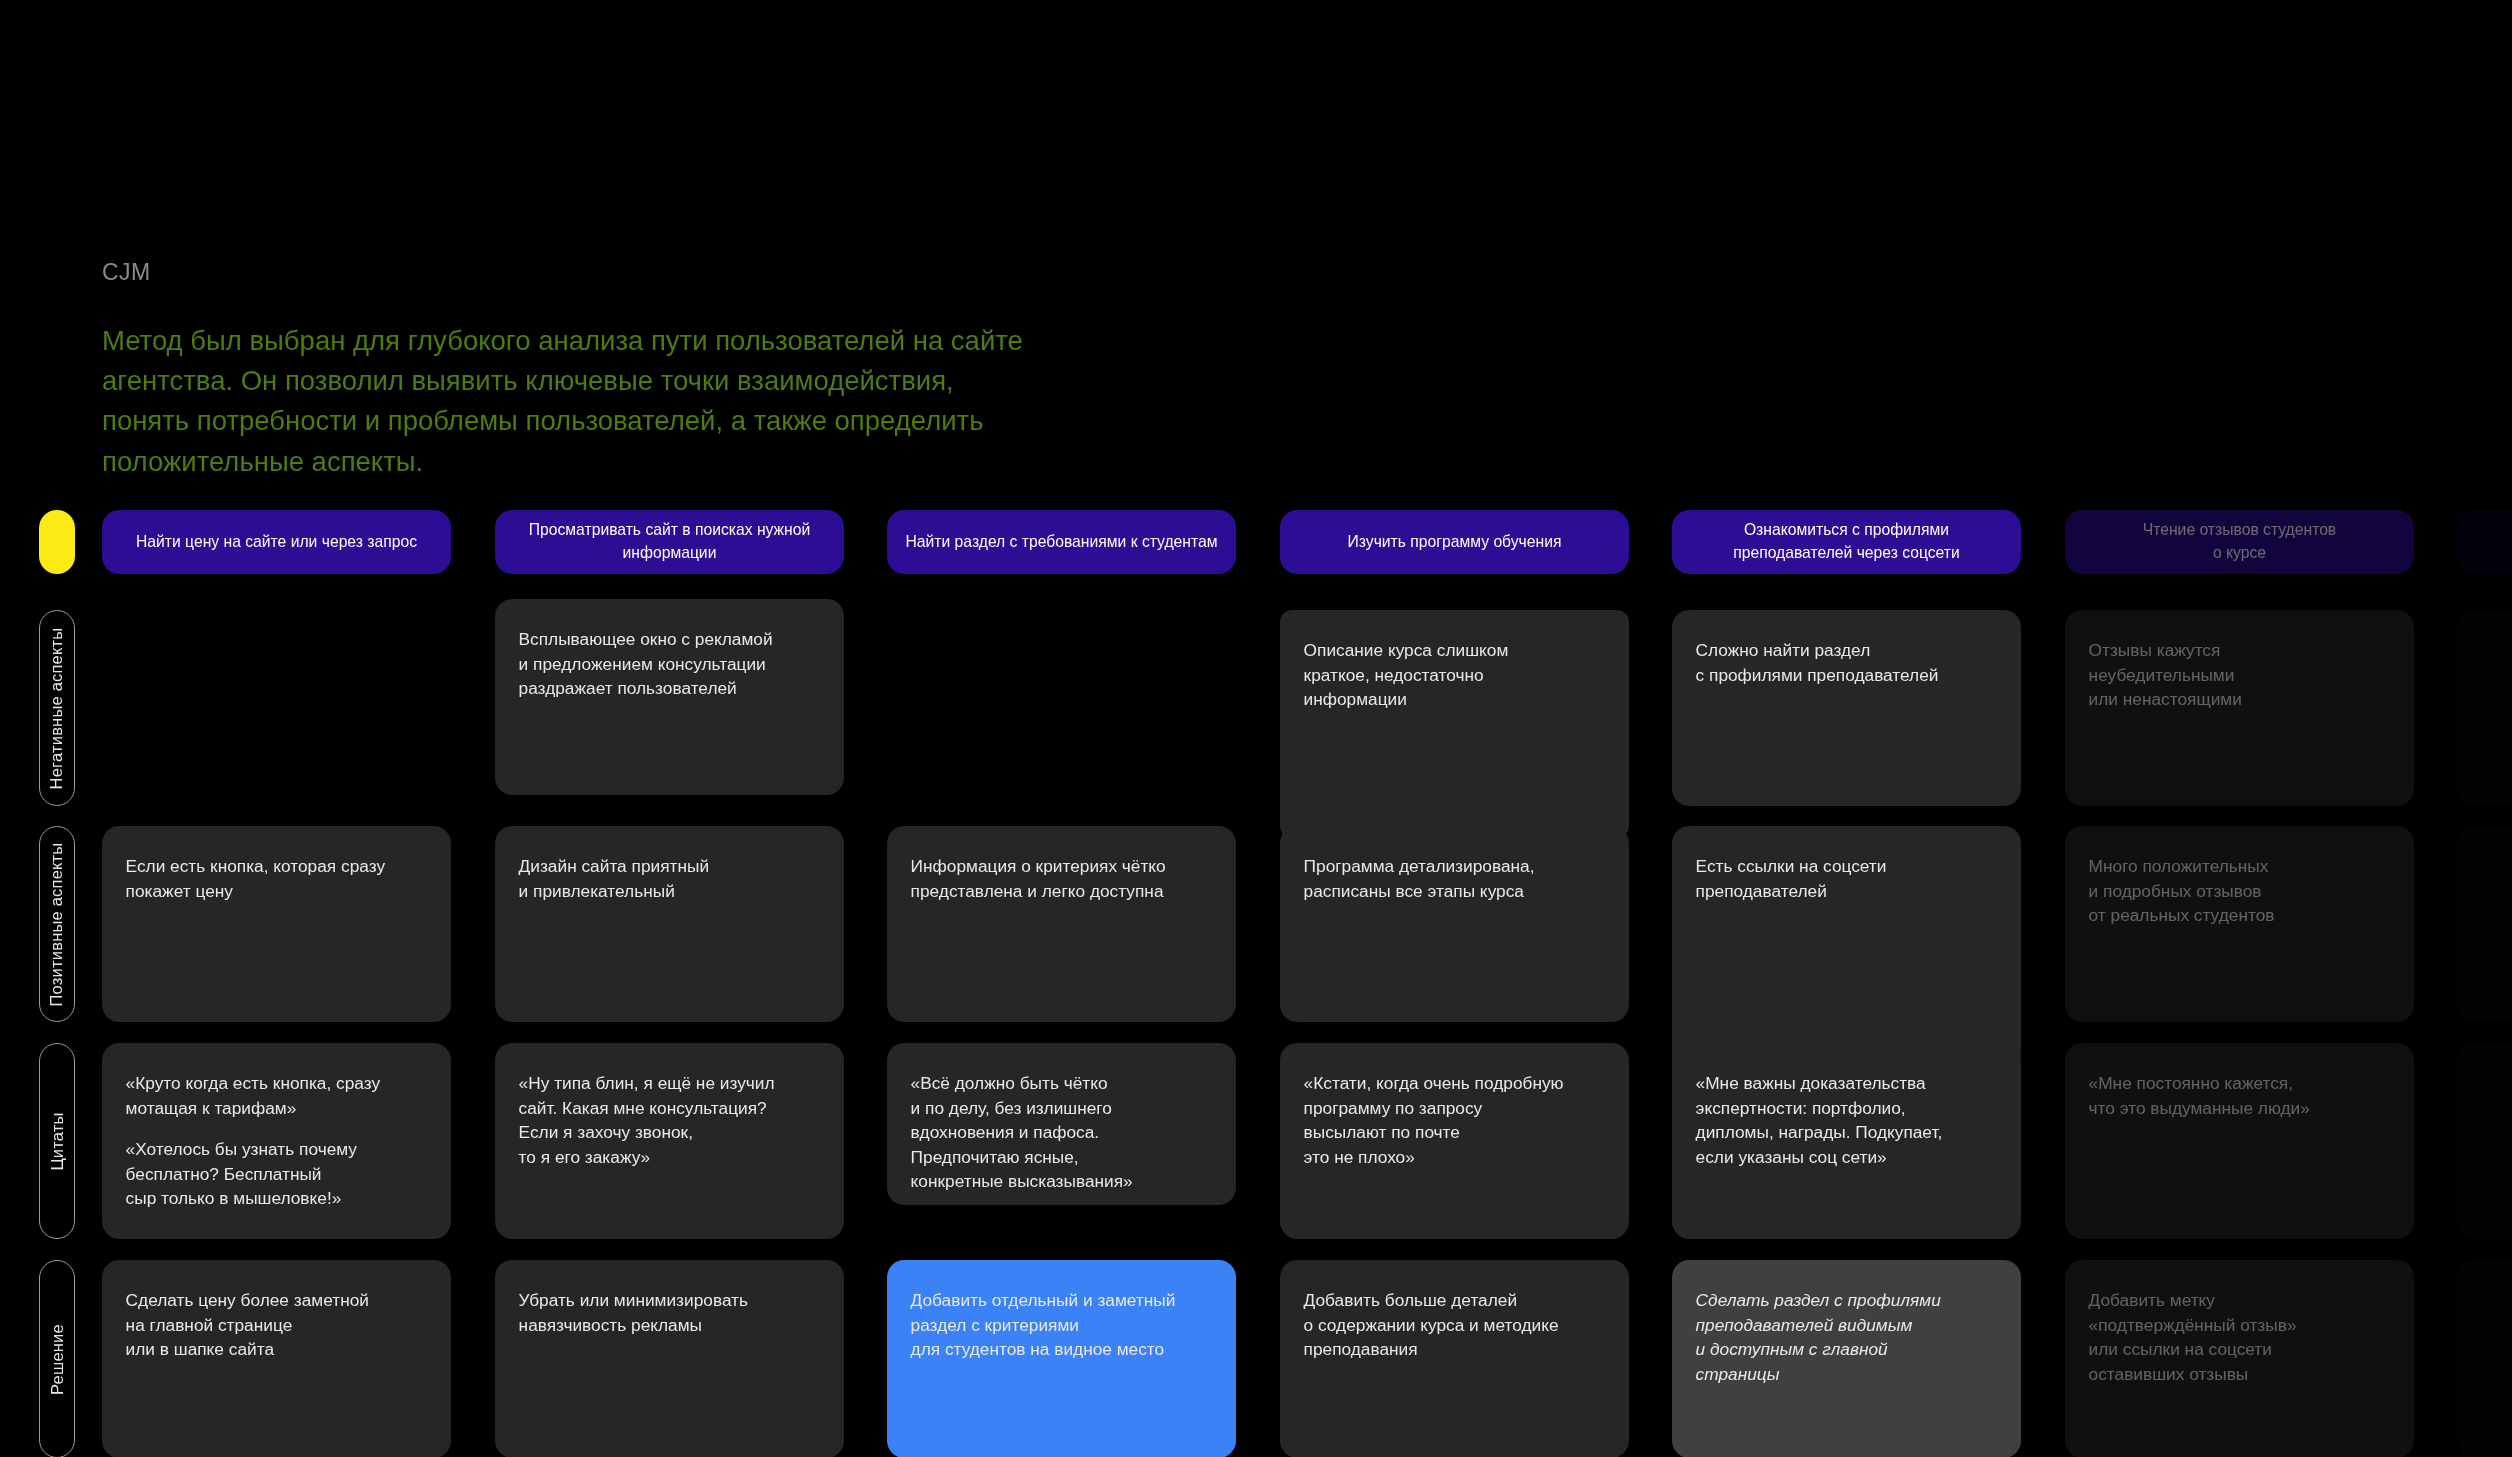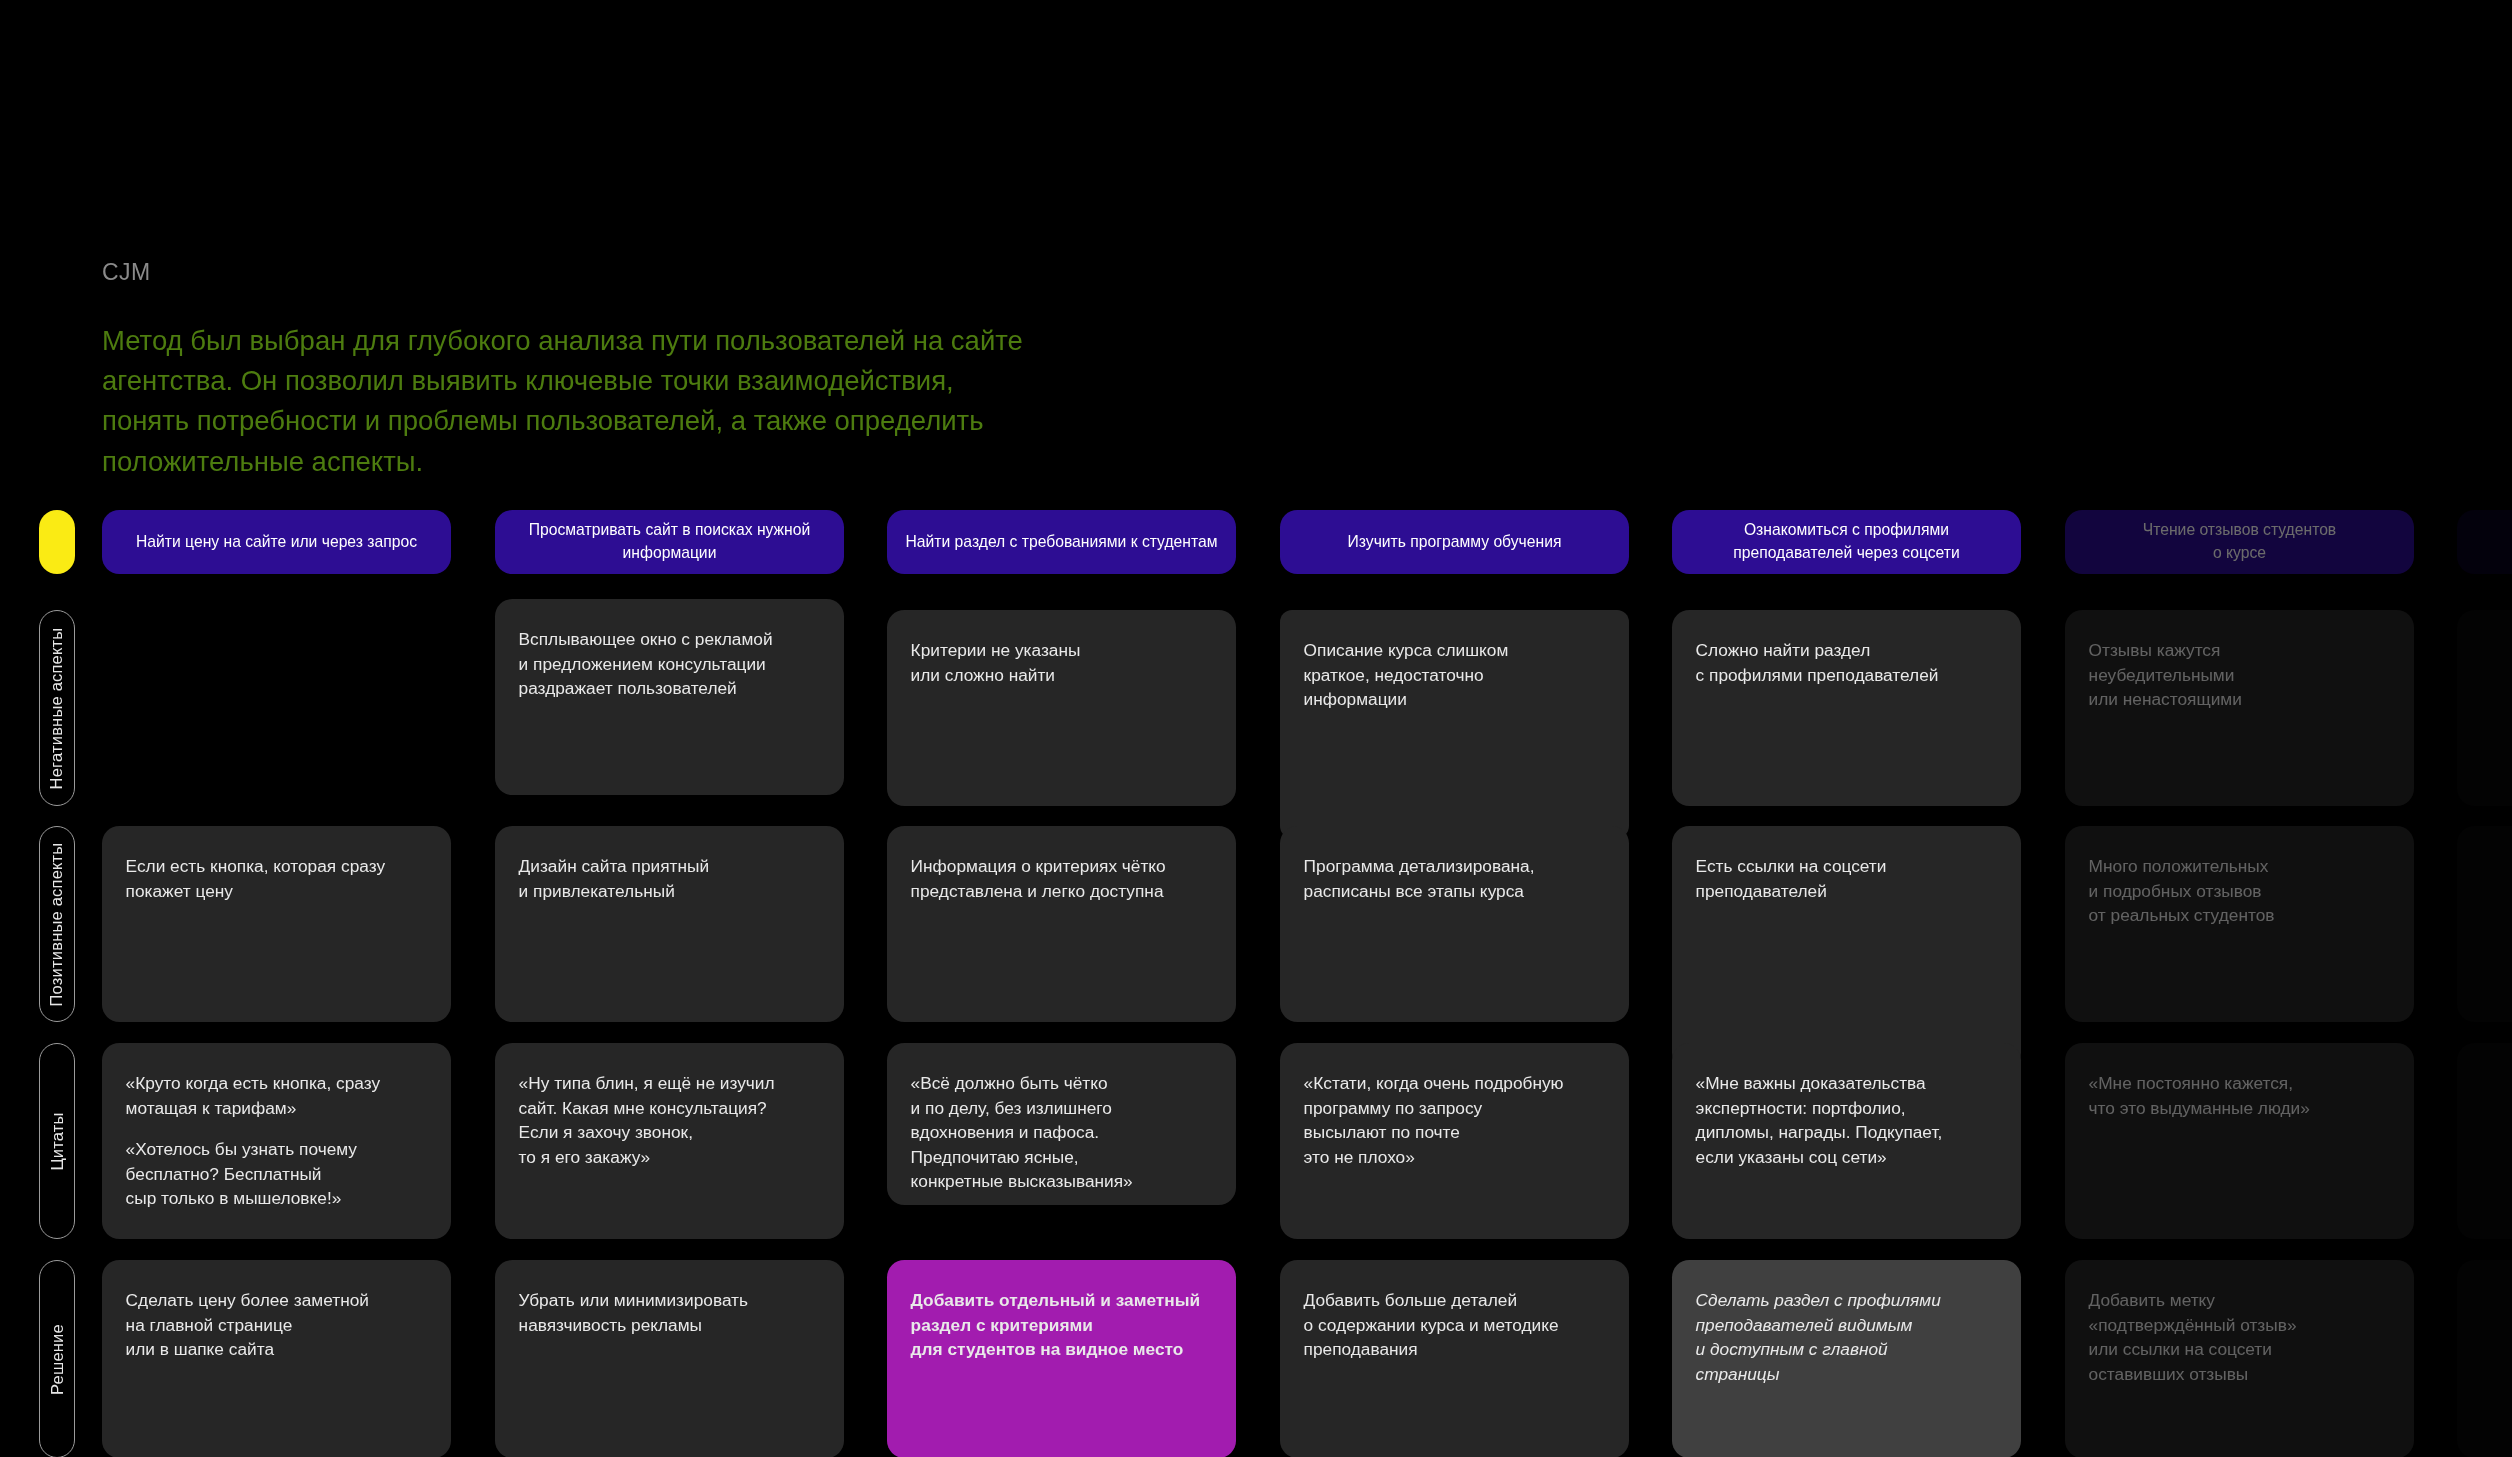--- a/index.html
+++ b/index.html
@@ -140,36 +140,32 @@
           </div>
           <div class="cell" style="top: 761px; height: 198px; background: rgb(38, 38, 38);">
             <p>Убрать или минимизировать
 навязчивость рекламы</p>
           </div>
         </div>
         <div class="col" style="left: 785px; opacity: 1;">
           <div class="head" style="background: rgb(45, 13, 147);">
             <span>Найти раздел с требованиями к студентам</span>
           </div>
-          <div class="cell" style="top: 111px; height: 196px; background: rgb(38, 38, 38);">
-            <p>Критерии не указаны
-или сложно найти</p>
-          </div>
           <div class="cell" style="top: 327px; height: 196px; background: rgb(38, 38, 38);">
             <p>Информация о критериях чётко
 представлена и легко доступна</p>
           </div>
           <div class="cell" style="top: 544px; height: 162px; background: rgb(38, 38, 38);">
             <p>«Всё должно быть чётко
 и по делу, без излишнего
 вдохновения и пафоса.
 Предпочитаю ясные,
 конкретные высказывания»</p>
           </div>
-          <div class="cell" style="top: 761px; height: 198px; background: #a21caf; font-weight: bold;">
+          <div class="cell" style="top: 761px; height: 198px; background: #3b82f6;">
             <p>Добавить отдельный и заметный
 раздел с критериями
 для студентов на видное место</p>
           </div>
         </div>
         <div class="col" style="left: 1178px; opacity: 1;">
           <div class="head" style="background: rgb(45, 13, 147);">
             <span>Изучить программу обучения</span>
           </div>
           <div class="cell" style="top: 111px; height: 228px; background: rgb(38, 38, 38); border-radius: 12px;">

